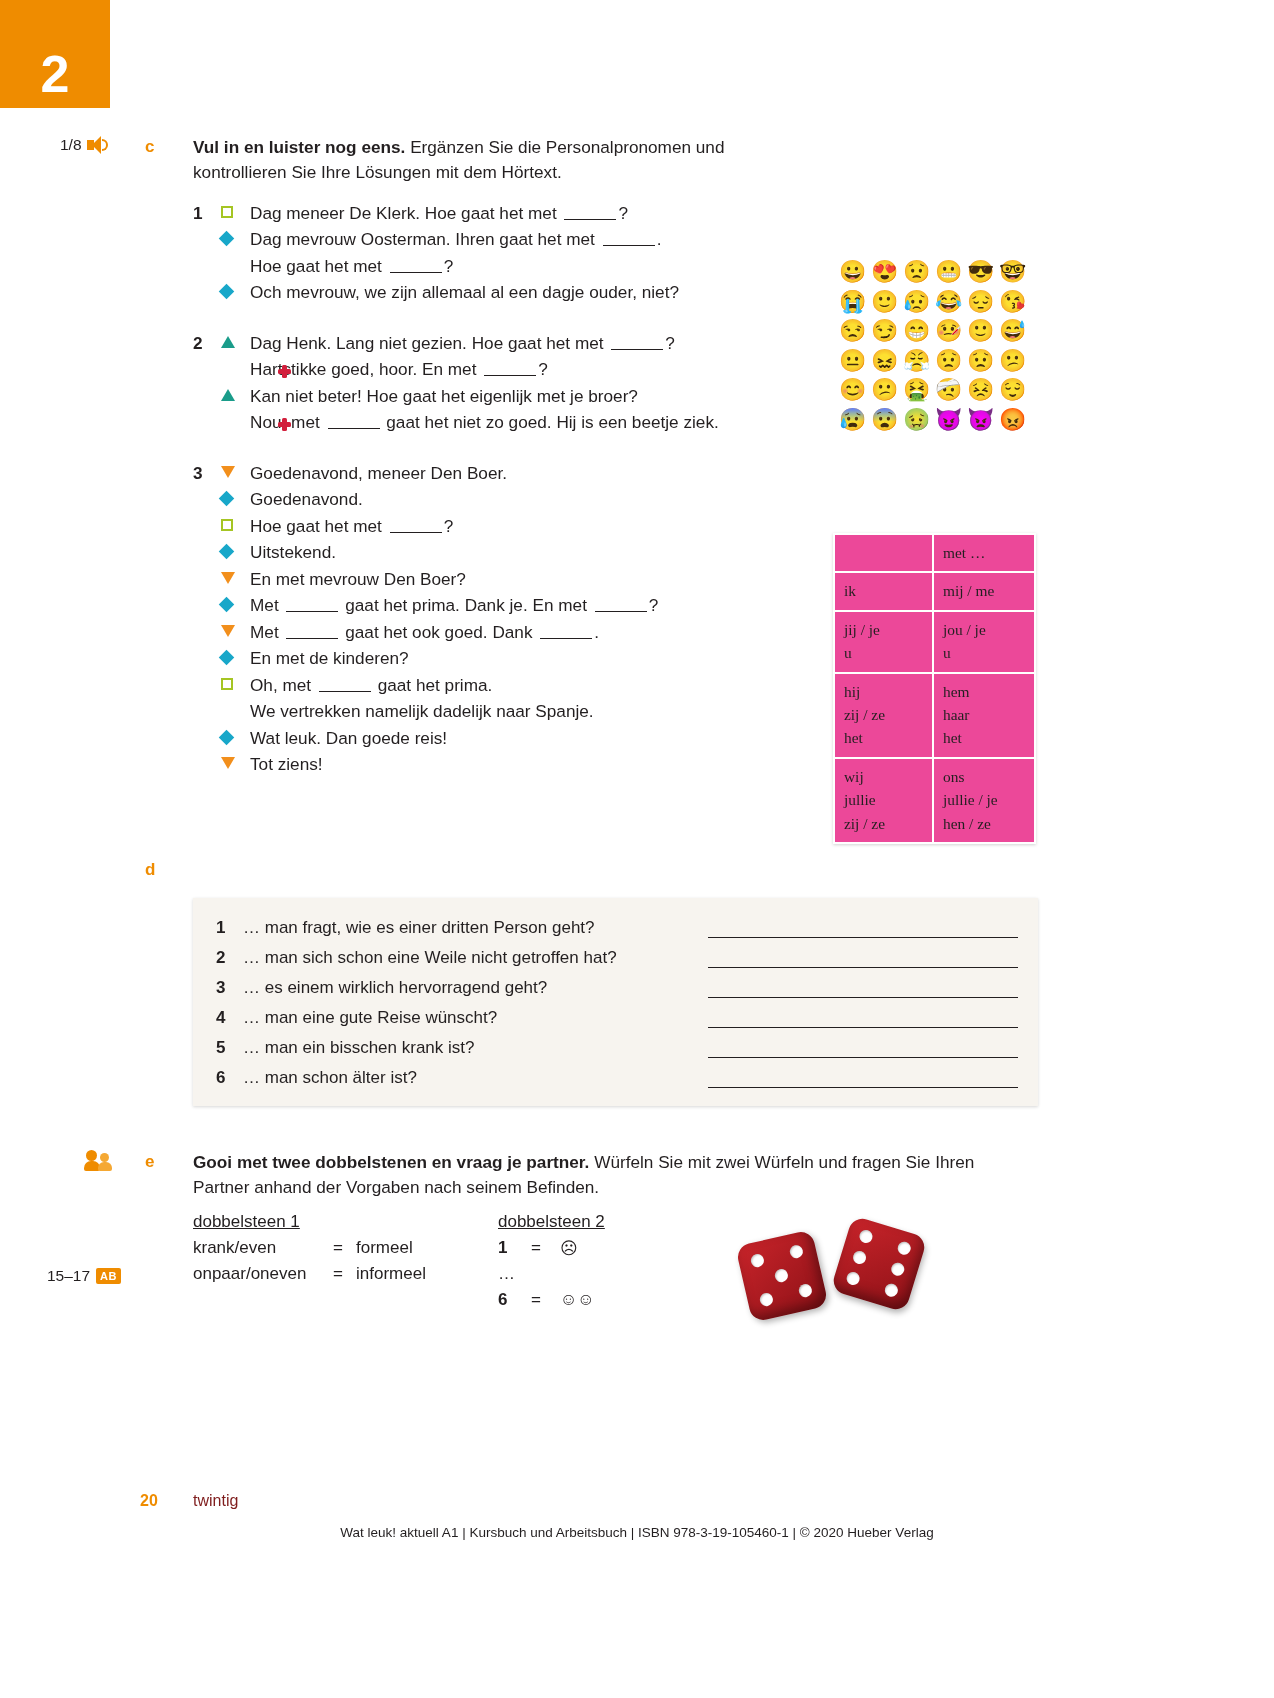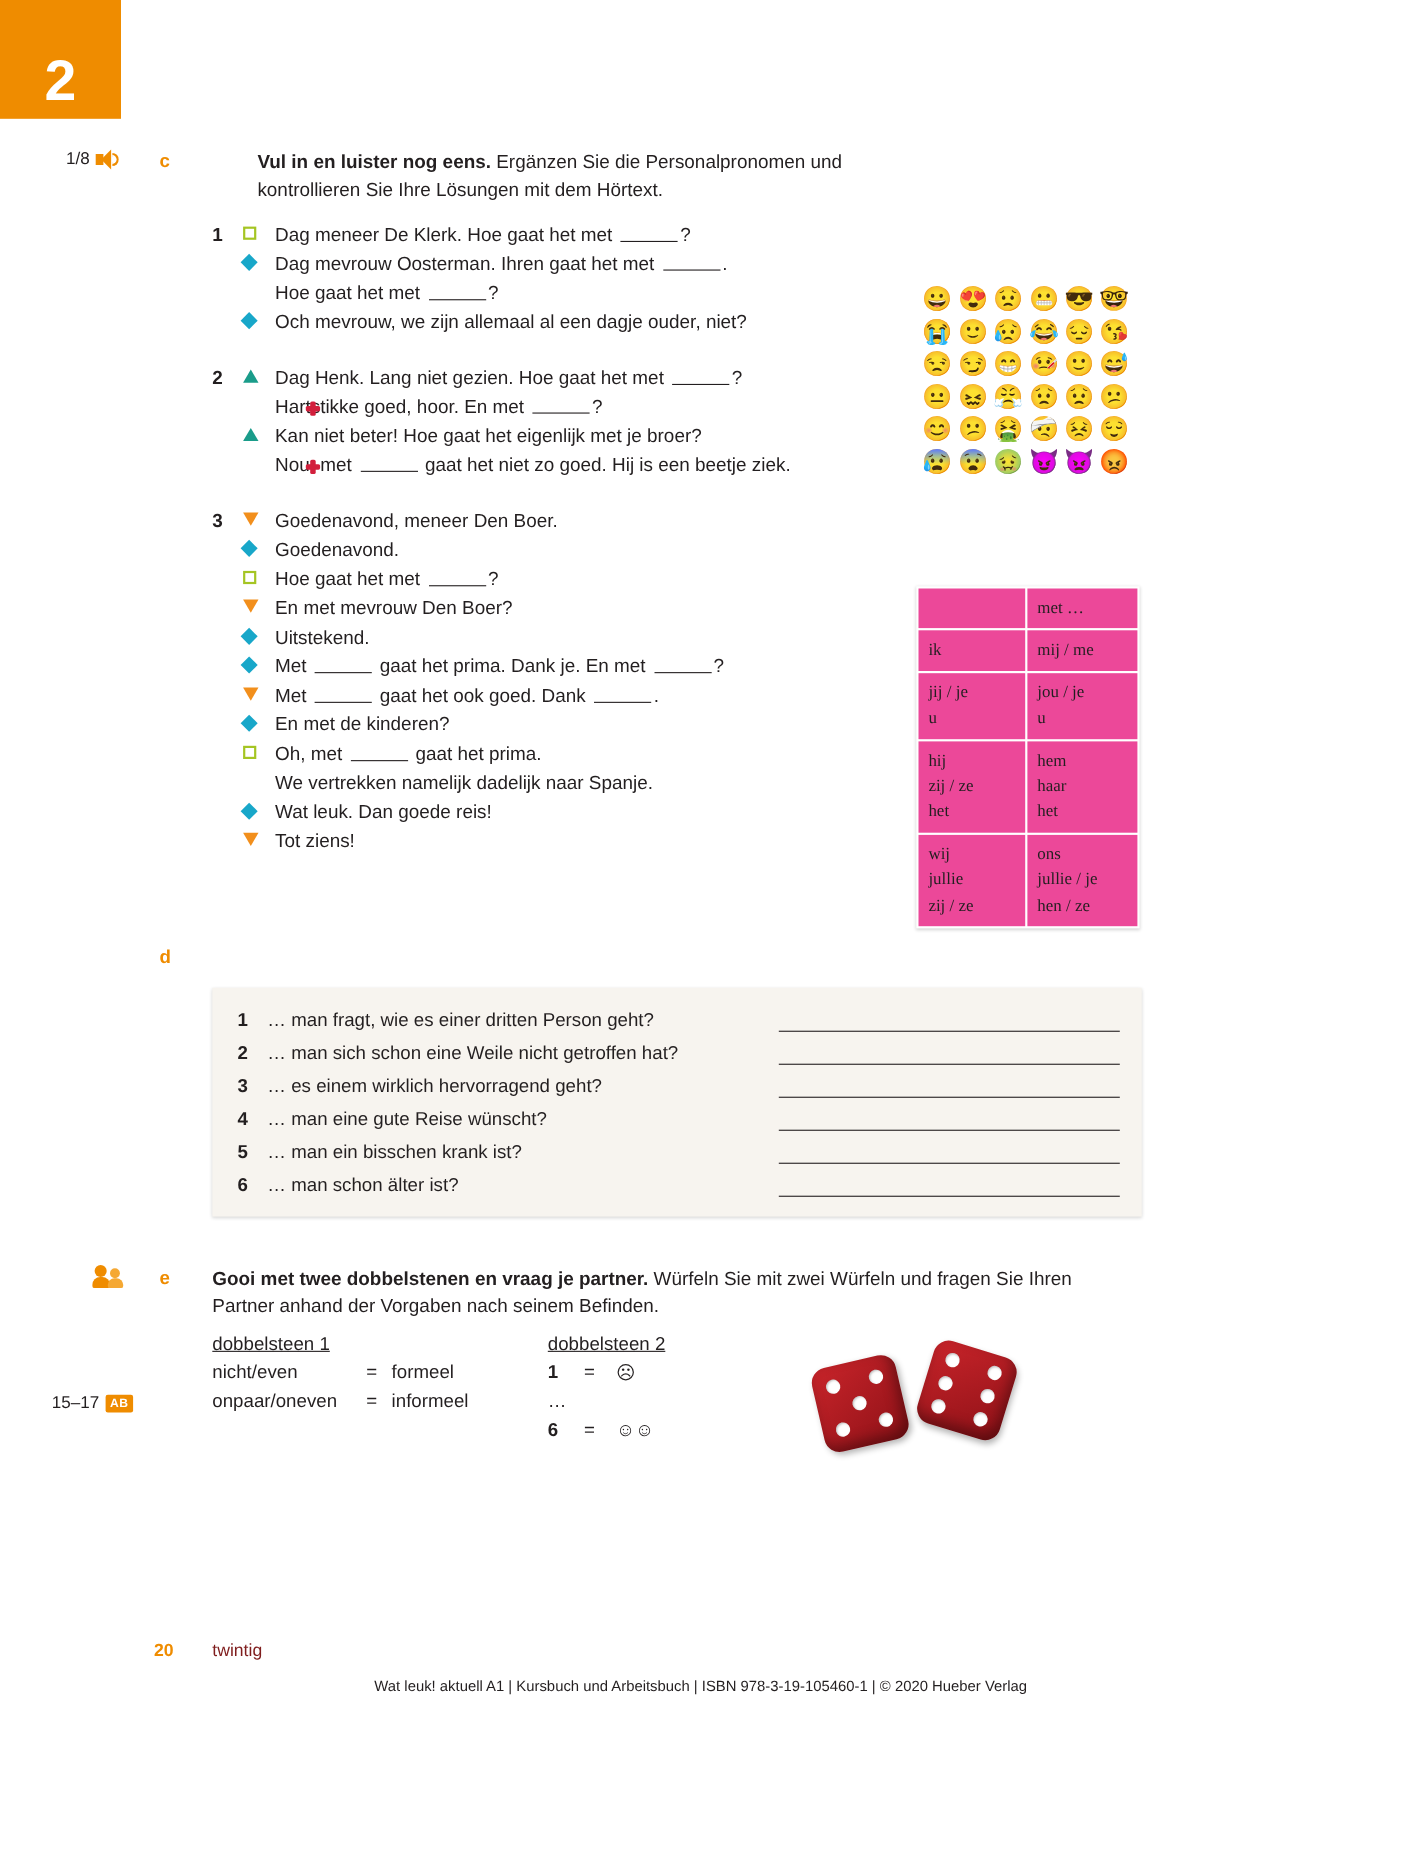--- a/index.html
+++ b/index.html
@@ -243,21 +243,21 @@
   <div class="audio-marker">
     <span>1/8</span>
     <span class="speaker-icon">
       <span class="body"></span>
         <span class="cone"></span>
         <span class="wave"></span>
     </span>
   </div>
 
   <div class="letter" style="top:137px;">c</div>
-  <div class="task-text" style="top:135px;margin-left:41px;">
+  <div class="task-text" style="top:135px;">
     <b>Vul in en luister nog eens.</b>
     <span>Ergänzen Sie die Personalpronomen und kontrollieren Sie Ihre Lösungen mit dem Hörtext.</span>
   </div>
 
   <div class="dialogues">
       <div class="dlg">
         <div class="dlg-line"><span class="dlg-num">1</span><span class="dlg-mark m-square"></span><span>Dag meneer De Klerk. Hoe gaat het met </span><span class="blank"></span><span>?</span></div>
         <div class="dlg-line"><span class="dlg-mark m-diamond"></span><span>Dag mevrouw Oosterman. Ihren gaat het met </span><span class="blank"></span><span>.</span></div>
         <div class="dlg-line cont"><span>Hoe gaat het met </span><span class="blank"></span><span>?</span></div>
         <div class="dlg-line"><span class="dlg-mark m-diamond"></span><span>Och mevrouw, we zijn allemaal al een dagje ouder, niet?</span></div>
@@ -265,22 +265,22 @@
       <div class="dlg">
         <div class="dlg-line"><span class="dlg-num">2</span><span class="dlg-mark m-triangle-up"></span><span>Dag Henk. Lang niet gezien. Hoe gaat het met </span><span class="blank"></span><span>?</span></div>
         <div class="dlg-line"><span class="dlg-mark m-cross"></span><span>Hartstikke goed, hoor. En met </span><span class="blank"></span><span>?</span></div>
         <div class="dlg-line"><span class="dlg-mark m-triangle-up"></span><span>Kan niet beter! Hoe gaat het eigenlijk met je broer?</span></div>
         <div class="dlg-line"><span class="dlg-mark m-cross"></span><span>Nou, met </span><span class="blank"></span><span> gaat het niet zo goed. Hij is een beetje ziek.</span></div>
       </div>
       <div class="dlg">
         <div class="dlg-line"><span class="dlg-num">3</span><span class="dlg-mark m-triangle-down"></span><span>Goedenavond, meneer Den Boer.</span></div>
         <div class="dlg-line"><span class="dlg-mark m-diamond"></span><span>Goedenavond.</span></div>
         <div class="dlg-line"><span class="dlg-mark m-square"></span><span>Hoe gaat het met </span><span class="blank"></span><span>?</span></div>
+        <div class="dlg-line"><span class="dlg-mark m-diamond"></span><span>Uitstekend.</span></div>
         <div class="dlg-line"><span class="dlg-mark m-triangle-down"></span><span>En met mevrouw Den Boer?</span></div>
-        <div class="dlg-line"><span class="dlg-mark m-diamond"></span><span>Uitstekend.</span></div>
         <div class="dlg-line"><span class="dlg-mark m-diamond"></span><span>Met </span><span class="blank"></span><span> gaat het prima. Dank je. En met </span><span class="blank"></span><span>?</span></div>
         <div class="dlg-line"><span class="dlg-mark m-triangle-down"></span><span>Met </span><span class="blank"></span><span> gaat het ook goed. Dank </span><span class="blank"></span><span>.</span></div>
         <div class="dlg-line"><span class="dlg-mark m-diamond"></span><span>En met de kinderen?</span></div>
         <div class="dlg-line"><span class="dlg-mark m-square"></span><span>Oh, met </span><span class="blank"></span><span> gaat het prima.</span></div>
         <div class="dlg-line cont"><span>We vertrekken namelijk dadelijk naar Spanje.</span></div>
         <div class="dlg-line"><span class="dlg-mark m-diamond"></span><span>Wat leuk. Dan goede reis!</span></div>
         <div class="dlg-line"><span class="dlg-mark m-triangle-down"></span><span>Tot ziens!</span></div>
       </div>
     </div>
 
@@ -395,21 +395,21 @@
     <span>Würfeln Sie mit zwei Würfeln und fragen Sie Ihren Partner anhand der Vorgaben nach seinem Befinden.</span>
   </div>
 
   <div class="dice-cols">
     <div class="dc1">
       <div class="dc-row">
         <span class="dc-head">dobbelsteen 1</span>
       </div>
       <div>
           <div class="dc-row">
-            <span class="k">nicht/even</span>
+            <span class="k">krank/even</span>
             <span class="eq">=</span>
             <span class="v">formeel</span>
           </div>
           <div class="dc-row">
             <span class="k">onpaar/oneven</span>
             <span class="eq">=</span>
             <span class="v">informeel</span>
           </div>
         </div>
     </div>

